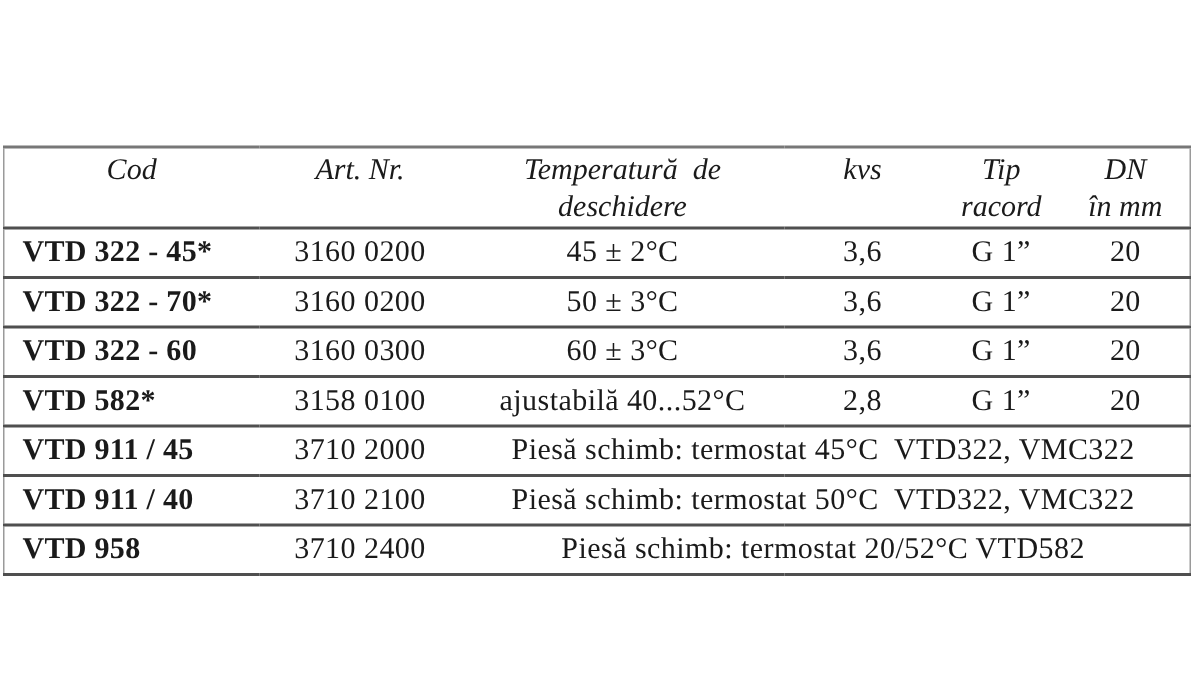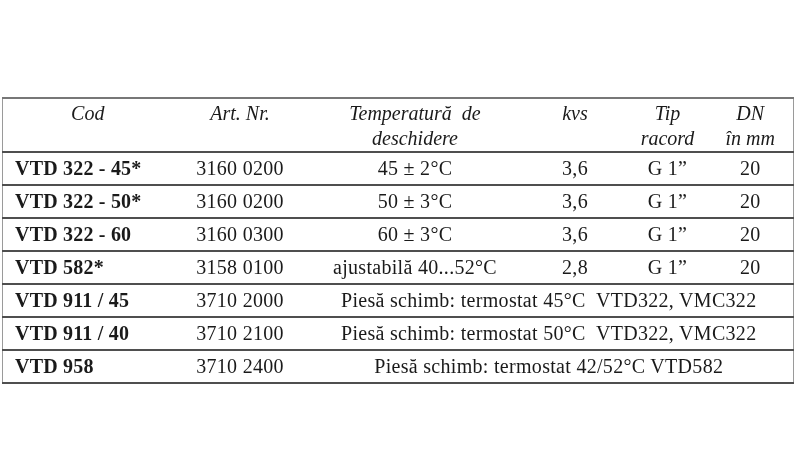--- a/index.html
+++ b/index.html
@@ -111,21 +111,21 @@
     <tbody>
       <tr class="r-tall1">
         <td class="cell-cod">VTD 322 - 45*</td>
         <td class="cell-art">3160 0200</td>
         <td class="cell-temp">45 ± 2°C</td>
         <td class="cell-kvs">3,6</td>
         <td class="cell-tip">G 1”</td>
         <td class="cell-dn">20</td>
       </tr>
       <tr class="r-std">
-        <td class="cell-cod">VTD 322 - 50*</td>
+        <td class="cell-cod">VTD 322 - 70*</td>
         <td class="cell-art">3160 0200</td>
         <td class="cell-temp">50 ± 3°C</td>
         <td class="cell-kvs">3,6</td>
         <td class="cell-tip">G 1”</td>
         <td class="cell-dn">20</td>
       </tr>
       <tr class="r-std">
         <td class="cell-cod">VTD 322 - 60</td>
         <td class="cell-art">3160 0300</td>
         <td class="cell-temp">60 ± 3°C</td>
@@ -147,17 +147,17 @@
         <td class="cell-span" colspan="4">Piesă schimb: termostat 45°C  VTD322, VMC322</td>
       </tr>
       <tr class="r-std">
         <td class="cell-cod">VTD 911 / 40</td>
         <td class="cell-art">3710 2100</td>
         <td class="cell-span" colspan="4">Piesă schimb: termostat 50°C  VTD322, VMC322</td>
       </tr>
       <tr class="r-tall2">
         <td class="cell-cod">VTD 958</td>
         <td class="cell-art">3710 2400</td>
-        <td class="cell-span" colspan="4">Piesă schimb: termostat 42/52°C VTD582</td>
+        <td class="cell-span" colspan="4">Piesă schimb: termostat 20/52°C VTD582</td>
       </tr>
     </tbody>
   </table>
 </div>
 
 </body></html>

